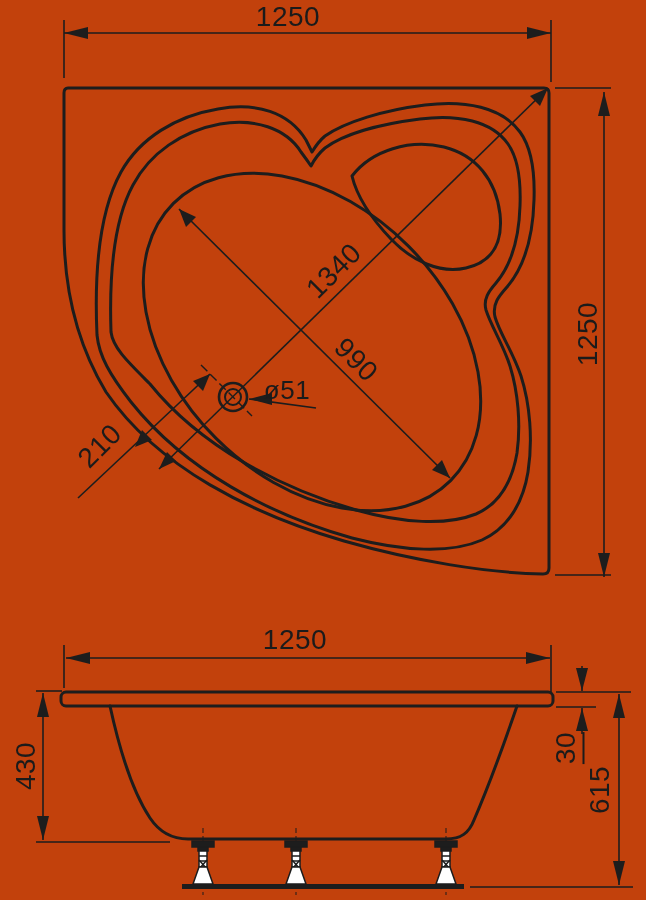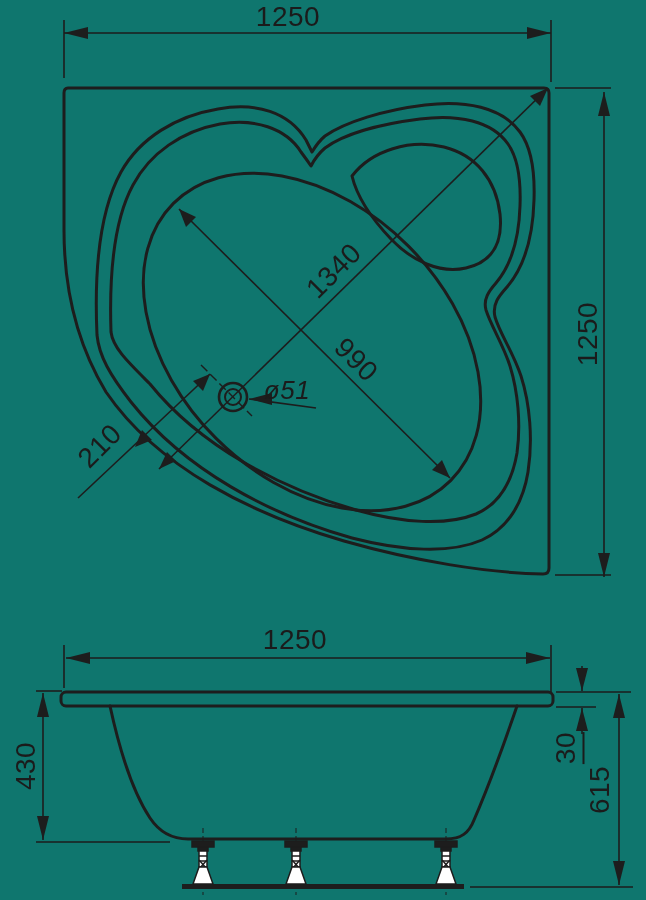--- a/index.html
+++ b/index.html
@@ -1,30 +1,30 @@
 <!DOCTYPE html>
 <html><head>
 <meta charset="utf-8">
 <style>
   html,body{margin:0;padding:0;background:#ffffff;}
   #stage{
-    position:relative;width:646px;height:900px;background:#0f766e;
+    position:relative;width:646px;height:900px;background:#c2410c;
     font-family:"Liberation Sans",sans-serif;overflow:hidden;
   }
   #drawing-svg{position:absolute;left:0;top:0;}
   .dim-label{
     position:absolute;color:#1b1b1b;font-size:28px;line-height:1;
     white-space:nowrap;transform:translate(-50%,-50%);
     letter-spacing:0.5px;
   }
   .rot-90{transform:translate(-50%,-50%) rotate(-90deg);}
   .rot-m45{transform:translate(-50%,-50%) rotate(-45deg);}
   .rot-p45{transform:translate(-50%,-50%) rotate(45deg);}
   .underlined{border-bottom:2px solid #1b1b1b;padding-bottom:3px;}
-  .diam{font-style:italic;font-size:26px;}
+  .diam{font-size:26px;}
 </style>
 </head>
 <body>
 
 <div id="stage">
 
   <svg id="drawing-svg" width="646" height="900" viewBox="0 0 646 900">
     <g fill="none" stroke="#1d1d1d" stroke-width="3" stroke-linecap="round" stroke-linejoin="round">
 
       <path d="M 68,88 L 544,88 Q 549,88 549,93 L 549,568 Q 549,574 543,574

